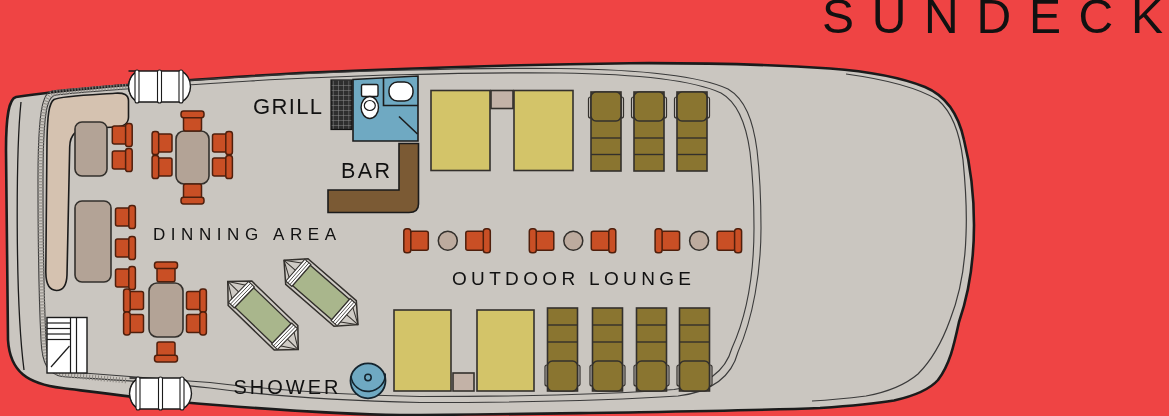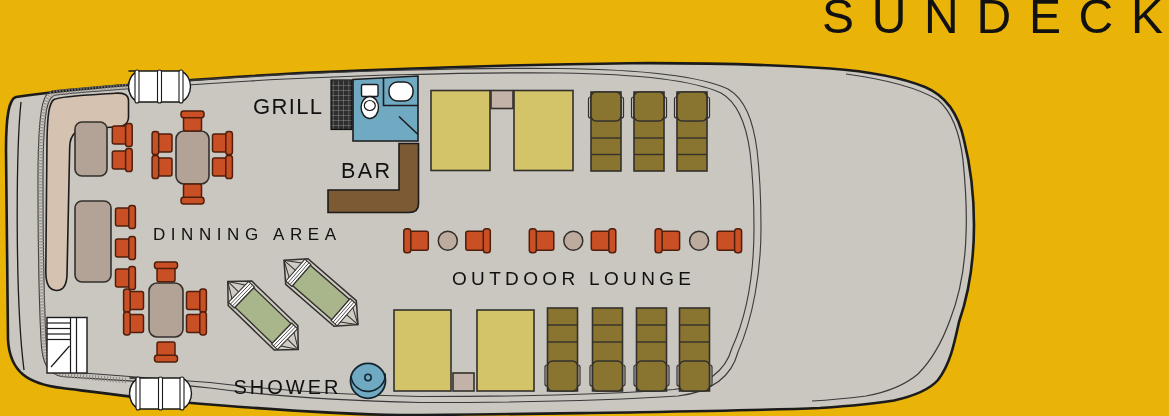--- a/index.html
+++ b/index.html
@@ -1,16 +1,16 @@
 <!DOCTYPE html>
 <html><head>
 <meta charset="utf-8">
 <style>
   html,body{margin:0;padding:0;background:#ffffff;}
-  #stage{position:relative;width:1169px;height:416px;overflow:hidden;background:#eab308;}
+  #stage{position:relative;width:1169px;height:416px;overflow:hidden;background:#ef4444;}
   svg{display:block;}
   text{font-family:"Liberation Sans", sans-serif;fill:#111111;}
 </style>
 </head>
 <body>
 <div id="stage">
 <svg width="1169" height="416" viewBox="0 0 1169 416" xmlns="http://www.w3.org/2000/svg">
 <defs>
   <g id="dchair">
     <rect x="-9" y="-16.5" width="18" height="14.5" rx="2" fill="#c94f25" stroke="#4f1f0c" stroke-width="1.5"></rect>

